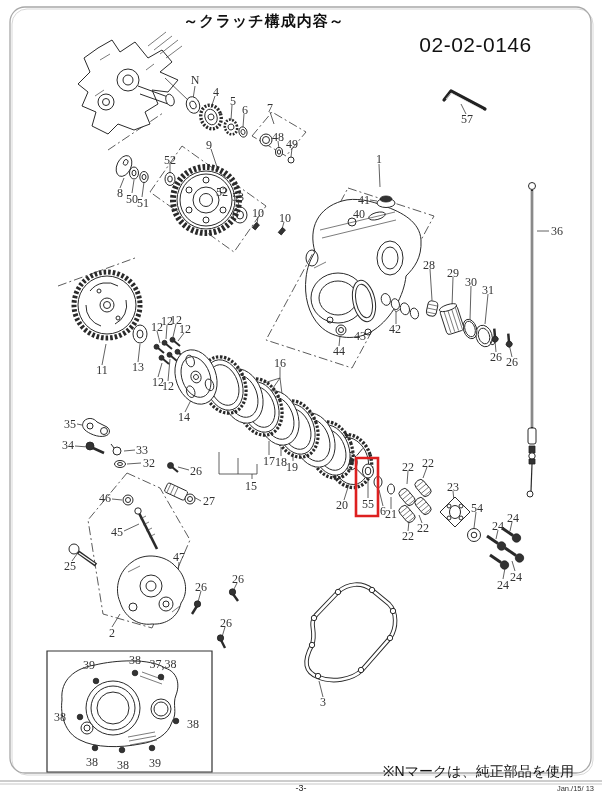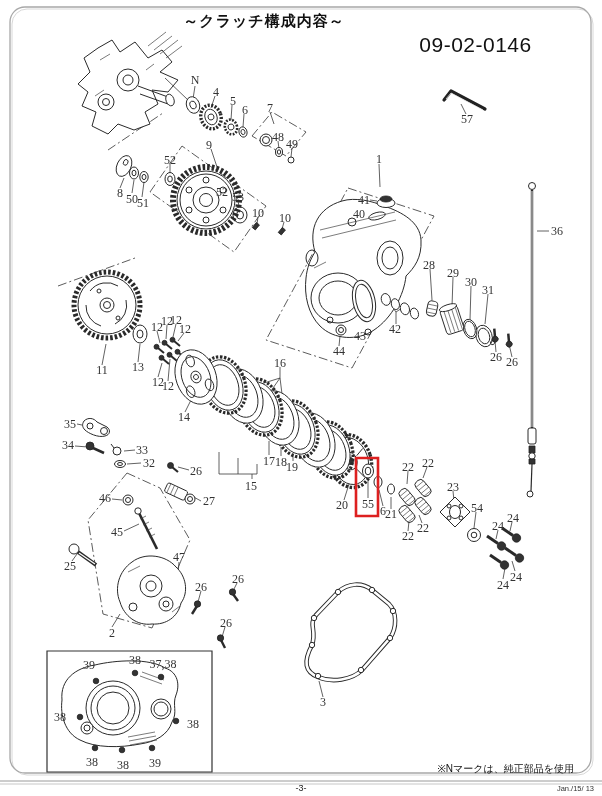--- a/index.html
+++ b/index.html
@@ -2,21 +2,21 @@
 <html><head>
 <meta charset="utf-8">
 <style>
   html,body{margin:0;padding:0;background:#fff;}
   .page{position:relative;width:602px;height:796px;background:#fff;overflow:hidden;
         font-family:"Liberation Sans",sans-serif;color:#111;}
   .t-title{position:absolute;top:12px;left:0;width:528px;text-align:center;
            font-size:15px;font-weight:bold;letter-spacing:1px;}
   .t-code{position:absolute;top:33px;left:408px;width:135px;text-align:center;
           font-size:21px;letter-spacing:.5px;}
-  .t-note{position:absolute;top:761px;right:28px;font-size:10px;}
+  .t-note{position:absolute;top:761px;right:28px;font-size:14px;}
   .t-page{position:absolute;top:783px;left:0;width:602px;text-align:center;font-size:9px;color:#222;}
   .t-date{position:absolute;top:784px;right:8px;font-size:7.5px;color:#333;text-align:right;}
   svg{position:absolute;left:0;top:0;}
   svg *{vector-effect:non-scaling-stroke;}
   .ln{stroke:#2a2a2a;fill:none;stroke-width:1;}
   .lnw{stroke:#2a2a2a;fill:#fff;stroke-width:1;}
   .thin{stroke:#444;fill:none;stroke-width:.7;}
   .phantom{stroke:#4a4a4a;fill:none;stroke-width:.9;stroke-dasharray:9 3 2 3;}
   .leader{stroke:#3a3a3a;fill:none;stroke-width:.8;}
   .teeth{fill:none;stroke:#2a2a2a;}
@@ -540,18 +540,18 @@
         <text x="163" y="668" text-anchor="middle" class="plabel" fill="#333333">37,38</text>
         <text x="60" y="721" text-anchor="middle" class="plabel" fill="#333333">38</text>
         <text x="193" y="728" text-anchor="middle" class="plabel" fill="#333333">38</text>
         <text x="92" y="766" text-anchor="middle" class="plabel" fill="#333333">38</text>
         <text x="123" y="769" text-anchor="middle" class="plabel" fill="#333333">38</text>
         <text x="155" y="767" text-anchor="middle" class="plabel" fill="#333333">39</text>
       </g>
 </svg>
 
 <div class="t-title">～クラッチ構成内容～</div>
-<div class="t-code">09-02-0146</div>
+<div class="t-code">02-02-0146</div>
 <div class="t-note">※Nマークは、純正部品を使用</div>
 <div class="t-page">-3-</div>
 <div class="t-date">Jan./15/ 13</div>
 
 </div>
 
 </body></html>

